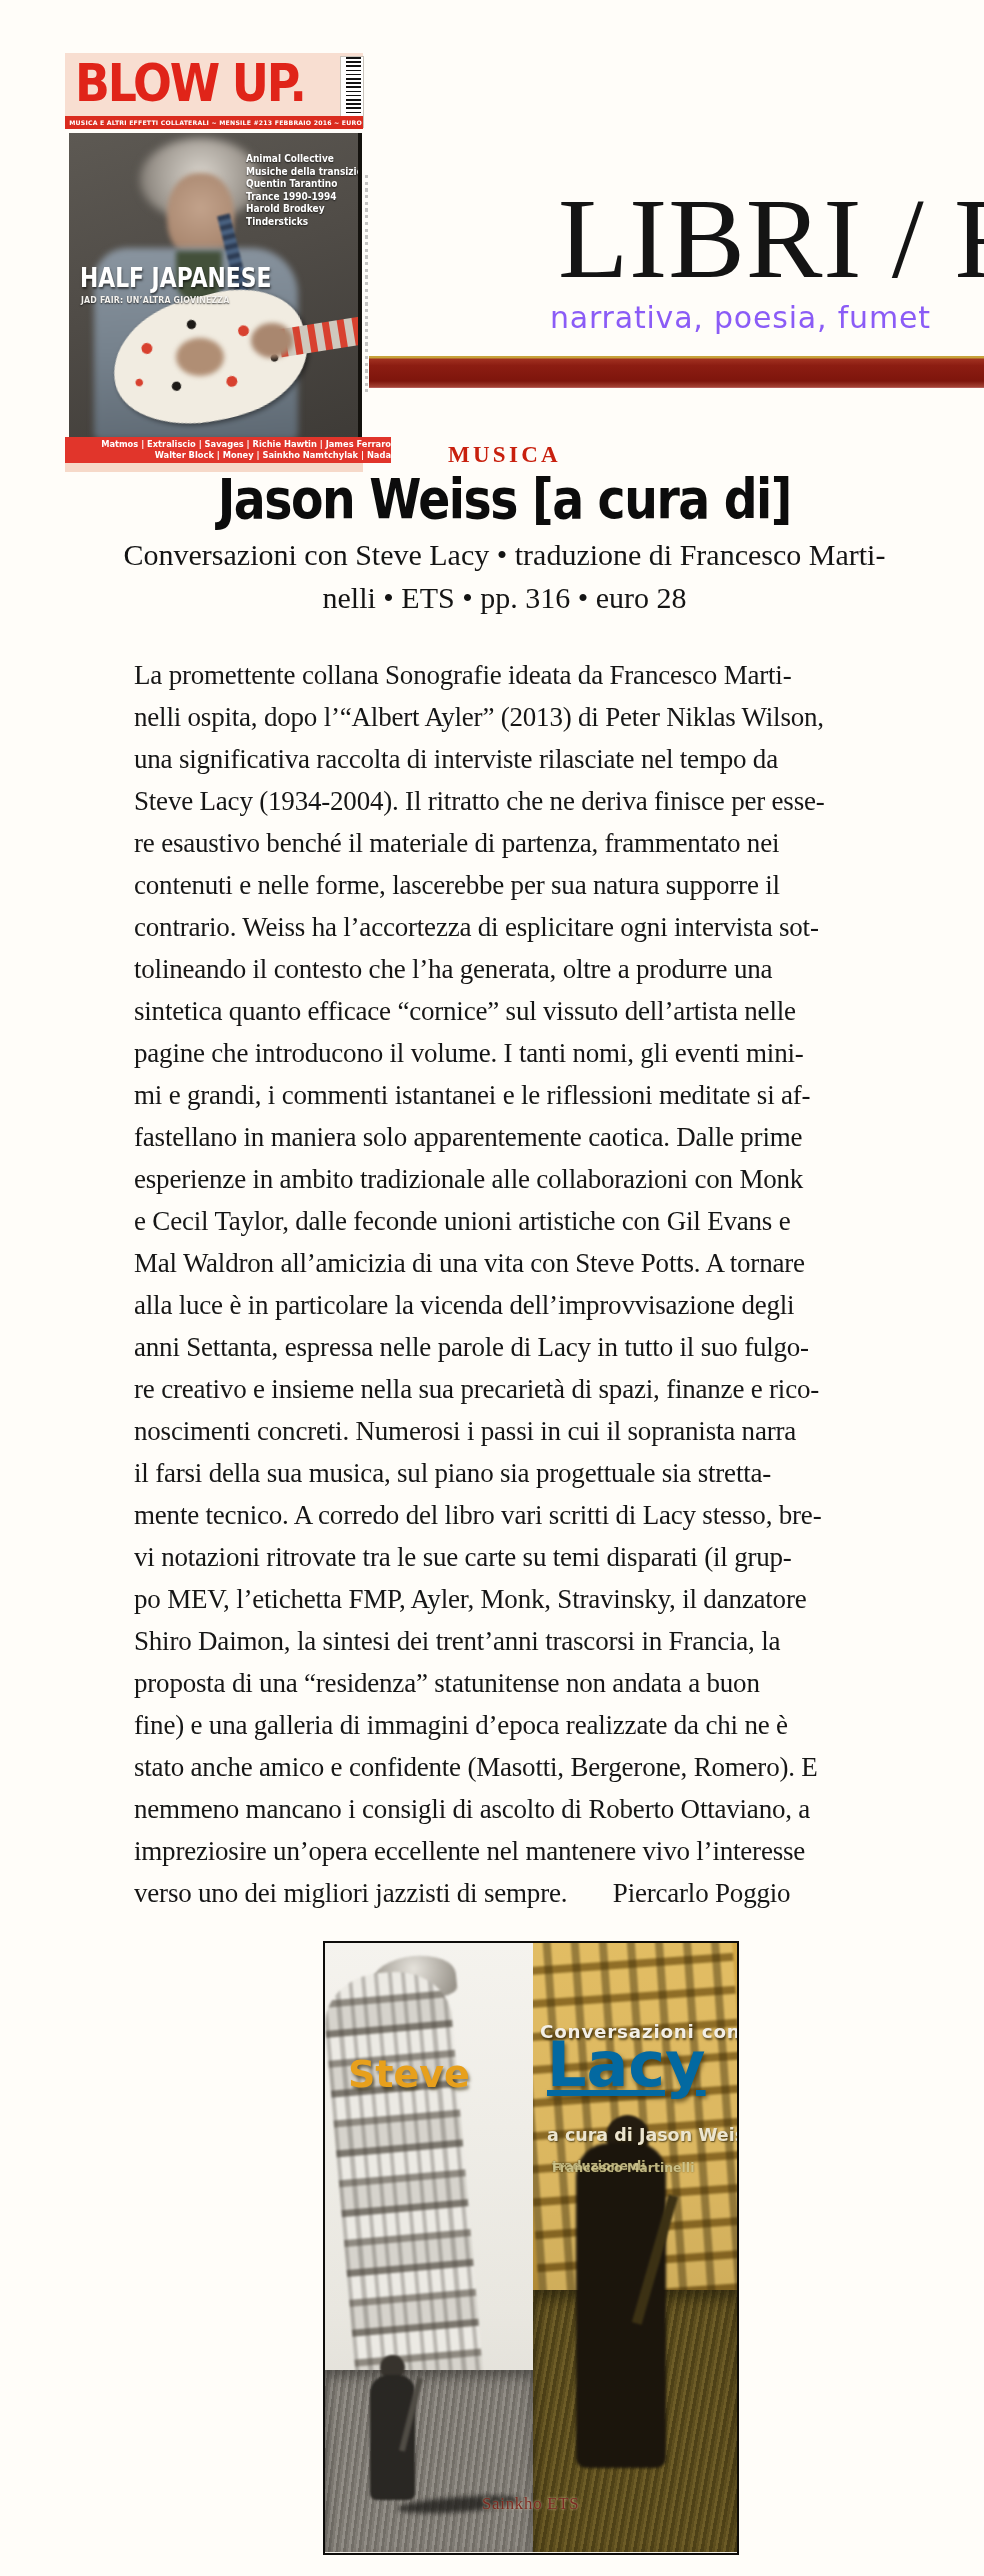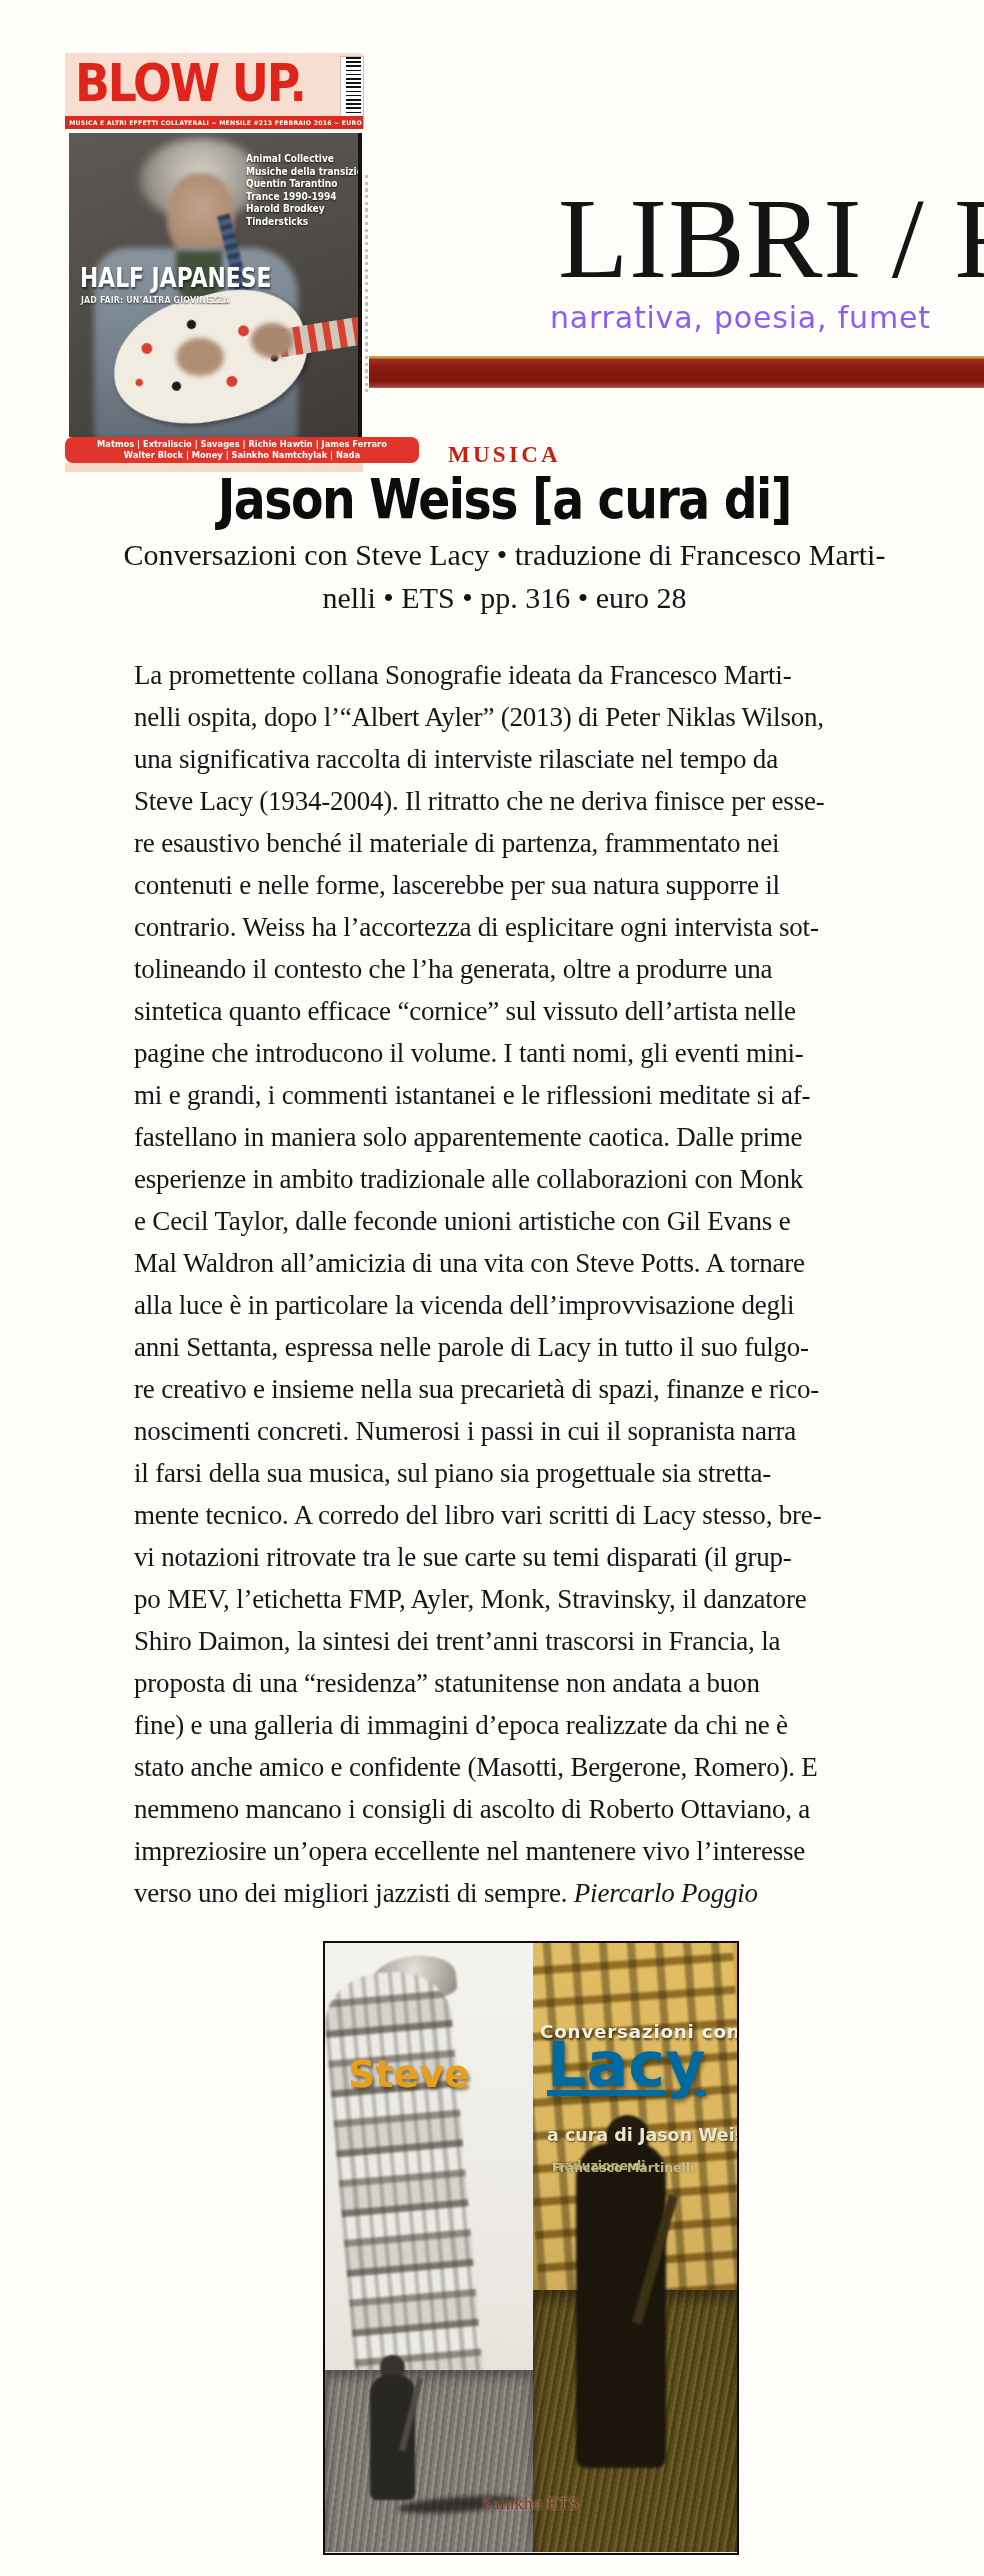--- a/index.html
+++ b/index.html
@@ -56,23 +56,23 @@
               font-family:"DejaVu Sans",sans-serif;font-weight:bold;font-size:10px;line-height:12.5px;
               transform:scaleX(.9);transform-origin:left top;text-shadow:0 0.8px 1.7px rgba(0,0,0,.7);
               white-space:nowrap;}
   .feature-title{position:absolute;left:10.8px;top:132px;color:#fff;font-family:"DejaVu Sans",sans-serif;
                  font-weight:800;font-size:26px;line-height:27.5px;letter-spacing:0;
                  transform:scaleX(.84);transform-origin:left top;text-shadow:0.8px 1.7px 2.5px rgba(0,0,0,.6);
                  white-space:nowrap;}
   .feature-sub{position:absolute;left:11.7px;top:162px;color:#f4f2ee;font-family:"DejaVu Sans",sans-serif;
                font-weight:bold;font-size:8.7px;letter-spacing:0.2px;transform:scaleX(.9);
                transform-origin:left top;text-shadow:0 0.8px 1.7px rgba(0,0,0,.7);white-space:nowrap;}
-  .mag-names{position:absolute;left:0;top:384px;width:354px;height:26px;background:#e1352b;
+  .mag-names{position:absolute;left:0;top:384px;width:326px;height:26px;background:#e1352b;
              color:#fff;font-family:"DejaVu Sans",sans-serif;font-weight:bold;font-size:8.3px;
-             line-height:11.7px;text-align:center;padding-top:1.7px;box-sizing:border-box;white-space:nowrap;border-radius:8px;}
+             line-height:11.7px;text-align:right;padding-top:1.7px;box-sizing:border-box;white-space:nowrap;}
   .mag-pale{position:absolute;left:0;top:410px;width:298px;height:9.2px;background:#f6d9c9;}
 
   
   .spine-strip{position:absolute;left:365px;top:175px;width:3.3px;height:217px;opacity:.5;
                background:repeating-linear-gradient(180deg,#8b8b8b 0 3.3px,transparent 3.3px 6.7px);}
 
   
   .libri-title{position:absolute;left:558px;top:181px;font-family:"Liberation Serif",serif;
                font-size:115px;line-height:115px;color:#141414;white-space:nowrap;letter-spacing:0.8px;}
   .libri-sub{position:absolute;left:550px;top:300px;font-family:"DejaVu Sans",sans-serif;
@@ -88,21 +88,21 @@
   .review-title{position:absolute;left:0;top:471px;width:883px;text-align:center;}
   .review-title span{display:inline-block;font-family:"DejaVu Sans",sans-serif;font-weight:800;
           font-size:55px;line-height:57px;color:#0c0c0c;letter-spacing:-1.7px;transform:scaleX(.86);}
   .review-sub1{position:absolute;left:0;top:537px;width:883px;text-align:center;
           font-size:30px;line-height:35px;color:#141414;white-space:nowrap;}
   .review-sub2{position:absolute;left:0;top:580px;width:883px;text-align:center;
           font-size:30px;line-height:35px;color:#141414;white-space:nowrap;}
   .body-text{position:absolute;left:71px;top:654px;width:870px;}
   .t-line{height:42px;line-height:42px;font-size:27px;letter-spacing:-0.2px;color:#161616;
           white-space:nowrap;}
-  .author{font-style:italic;}
+  .author{margin-left:39px;}
 
   
   .book{position:absolute;left:323px;top:1941px;width:416px;height:614px;background:#f2f0ea;
         border:2.5px solid #0d0c0a;box-sizing:border-box;overflow:hidden;}
   .bk-left{position:absolute;left:0;top:0;width:208px;height:609px;overflow:hidden;
            background:linear-gradient(180deg,#f5f3ee 0%,#e9e7e0 60%,#d9d6cf 100%);}
   .bk-tower{position:absolute;left:32px;top:28px;width:127px;height:416px;transform:rotate(-5deg);
             transform-origin:50% 100%;border-radius:46% 46% 3.3px 3.3px/12% 12% 1.7px 1.7px;
             background-image:
               repeating-linear-gradient(90deg,rgba(70,65,58,.30) 0 4.2px,rgba(255,255,255,0) 4.2px 13.3px),

